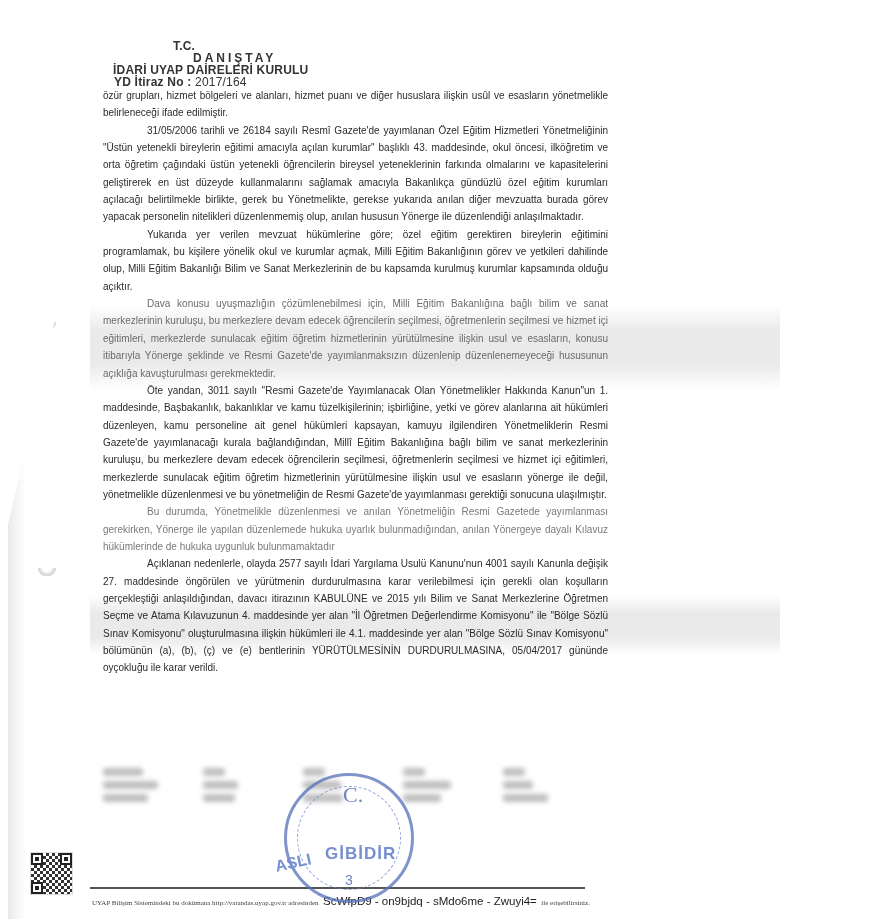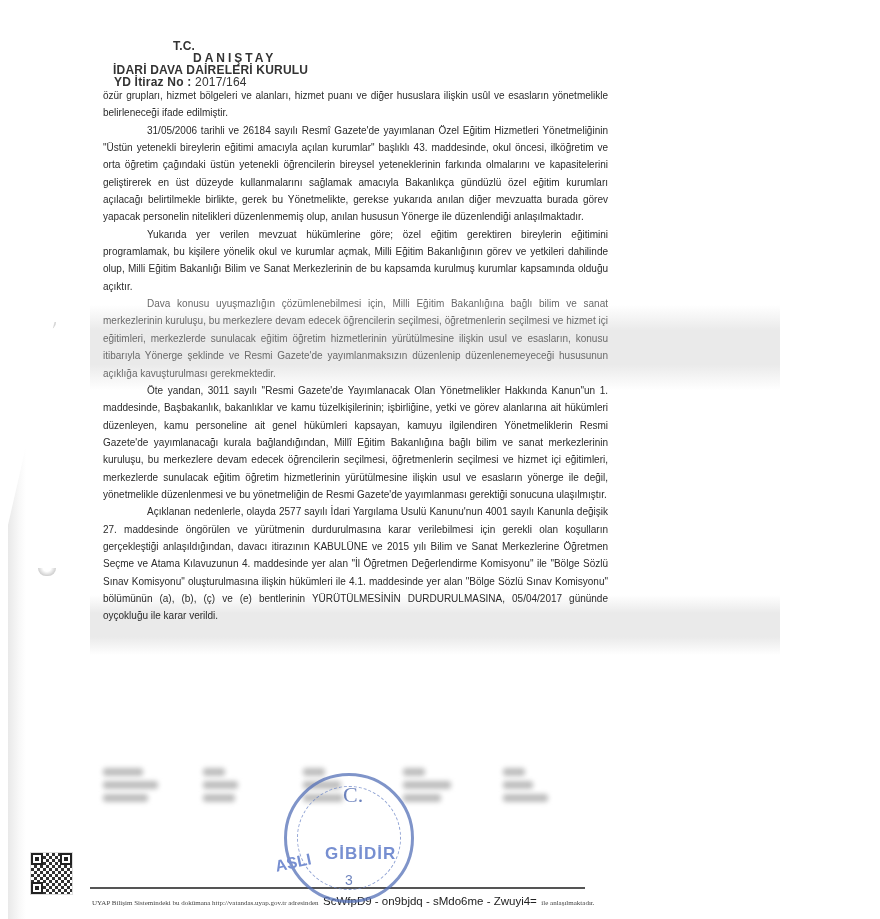--- a/index.html
+++ b/index.html
@@ -50,32 +50,33 @@
   <div class="left-edge"></div>
   <div class="fold"></div>
   <div class="hole" style="top:322px"></div>
   <div class="hole" style="top:568px"></div>
   <div class="shade" style="top:305px;height:85px"></div>
   <div class="shade" style="top:595px;height:60px"></div>
 
   <div class="content">
     <div class="hdr tc">T.C.</div>
     <div class="hdr dan">DANIŞTAY</div>
-    <div class="hdr idd">İDARİ DAVA DAİRELERİ KURULU</div>
+    <div class="hdr idd">İDARİ UYAP DAİRELERİ KURULU</div>
     <div class="hdr yd">
       <span>YD İtiraz No :</span>
       <span class="n">2017/164</span>
     </div>
 
     <div class="body">
       <p>özür grupları, hizmet bölgeleri ve alanları, hizmet puanı ve diğer hususlara ilişkin usûl ve esasların yönetmelikle belirleneceği ifade edilmiştir.</p>
       <p class="ind">31/05/2006 tarihli ve 26184 sayılı Resmî Gazete'de yayımlanan Özel Eğitim Hizmetleri Yönetmeliğinin "Üstün yetenekli bireylerin eğitimi amacıyla açılan kurumlar" başlıklı 43. maddesinde, okul öncesi, ilköğretim ve orta öğretim çağındaki üstün yetenekli öğrencilerin bireysel yeteneklerinin farkında olmalarını ve kapasitelerini geliştirerek en üst düzeyde kullanmalarını sağlamak amacıyla Bakanlıkça gündüzlü özel eğitim kurumları açılacağı belirtilmekle birlikte, gerek bu Yönetmelikte, gerekse yukarıda anılan diğer mevzuatta burada görev yapacak personelin nitelikleri düzenlenmemiş olup, anılan hususun Yönerge ile düzenlendiği anlaşılmaktadır.</p>
       <p class="ind">Yukarıda yer verilen mevzuat hükümlerine göre; özel eğitim gerektiren bireylerin eğitimini programlamak, bu kişilere yönelik okul ve kurumlar açmak, Milli Eğitim Bakanlığının görev ve yetkileri dahilinde olup, Milli Eğitim Bakanlığı Bilim ve Sanat Merkezlerinin de bu kapsamda kurulmuş kurumlar kapsamında olduğu açıktır.</p>
       <p class="ind faded">Dava konusu uyuşmazlığın çözümlenebilmesi için, Milli Eğitim Bakanlığına bağlı bilim ve sanat merkezlerinin kuruluşu, bu merkezlere devam edecek öğrencilerin seçilmesi, öğretmenlerin seçilmesi ve hizmet içi eğitimleri, merkezlerde sunulacak eğitim öğretim hizmetlerinin yürütülmesine ilişkin usul ve esasların, konusu itibarıyla Yönerge şeklinde ve Resmi Gazete'de yayımlanmaksızın düzenlenip düzenlenemeyeceği hususunun açıklığa kavuşturulması gerekmektedir.</p>
       <p class="ind">Öte yandan, 3011 sayılı "Resmi Gazete'de Yayımlanacak Olan Yönetmelikler Hakkında Kanun"un 1. maddesinde, Başbakanlık, bakanlıklar ve kamu tüzelkişilerinin; işbirliğine, yetki ve görev alanlarına ait hükümleri düzenleyen, kamu personeline ait genel hükümleri kapsayan, kamuyu ilgilendiren Yönetmeliklerin Resmi Gazete'de yayımlanacağı kurala bağlandığından, Millî Eğitim Bakanlığına bağlı bilim ve sanat merkezlerinin kuruluşu, bu merkezlere devam edecek öğrencilerin seçilmesi, öğretmenlerin seçilmesi ve hizmet içi eğitimleri, merkezlerde sunulacak eğitim öğretim hizmetlerinin yürütülmesine ilişkin usul ve esasların yönerge ile değil, yönetmelikle düzenlenmesi ve bu yönetmeliğin de Resmi Gazete'de yayımlanması gerektiği sonucuna ulaşılmıştır.</p>
+      <p class="ind blurry">Bu durumda, Yönetmelikle düzenlenmesi ve anılan Yönetmeliğin Resmi Gazetede yayımlanması gerekirken, Yönerge ile yapılan düzenlemede hukuka uyarlık bulunmadığından, anılan Yönergeye dayalı Kılavuz hükümlerinde de hukuka uygunluk bulunmamaktadır</p>
       <p class="ind">Açıklanan nedenlerle, olayda 2577 sayılı İdari Yargılama Usulü Kanunu'nun 4001 sayılı Kanunla değişik 27. maddesinde öngörülen ve yürütmenin durdurulmasına karar verilebilmesi için gerekli olan koşulların gerçekleştiği anlaşıldığından, davacı itirazının KABULÜNE ve 2015 yılı Bilim ve Sanat Merkezlerine Öğretmen Seçme ve Atama Kılavuzunun 4. maddesinde yer alan "İl Öğretmen Değerlendirme Komisyonu" ile "Bölge Sözlü Sınav Komisyonu" oluşturulmasına ilişkin hükümleri ile 4.1. maddesinde yer alan "Bölge Sözlü Sınav Komisyonu" bölümünün (a), (b), (ç) ve (e) bentlerinin YÜRÜTÜLMESİNİN DURDURULMASINA, 05/04/2017 gününde oyçokluğu ile karar verildi.</p>
     </div>
   </div>
 
   <div class="sig" style="left:103px;width:55px">
       <div style="width:40px"></div>
       <div style="width:55px"></div>
       <div style="width:45px"></div>
     </div>
   <div class="sig" style="left:203px;width:40px">
@@ -110,15 +111,15 @@
   <div class="qr">
     <i style="left:0;top:0"></i>
     <i style="right:0;top:0"></i>
     <i style="left:0;bottom:0"></i>
   </div>
 
   <div class="footer-line"></div>
   <div class="footer">
     <span class="small">UYAP Bilişim Sistemindeki bu dokümana http://vatandas.uyap.gov.tr adresinden</span>
     <span class="code">ScWfpD9 - on9bjdq - sMdo6me - Zwuyi4=</span>
-    <span class="small">ile anlaşılmaktadır.</span>
+    <span class="small">ile erişebilirsiniz.</span>
   </div>
 </div>
 
 </body></html>

